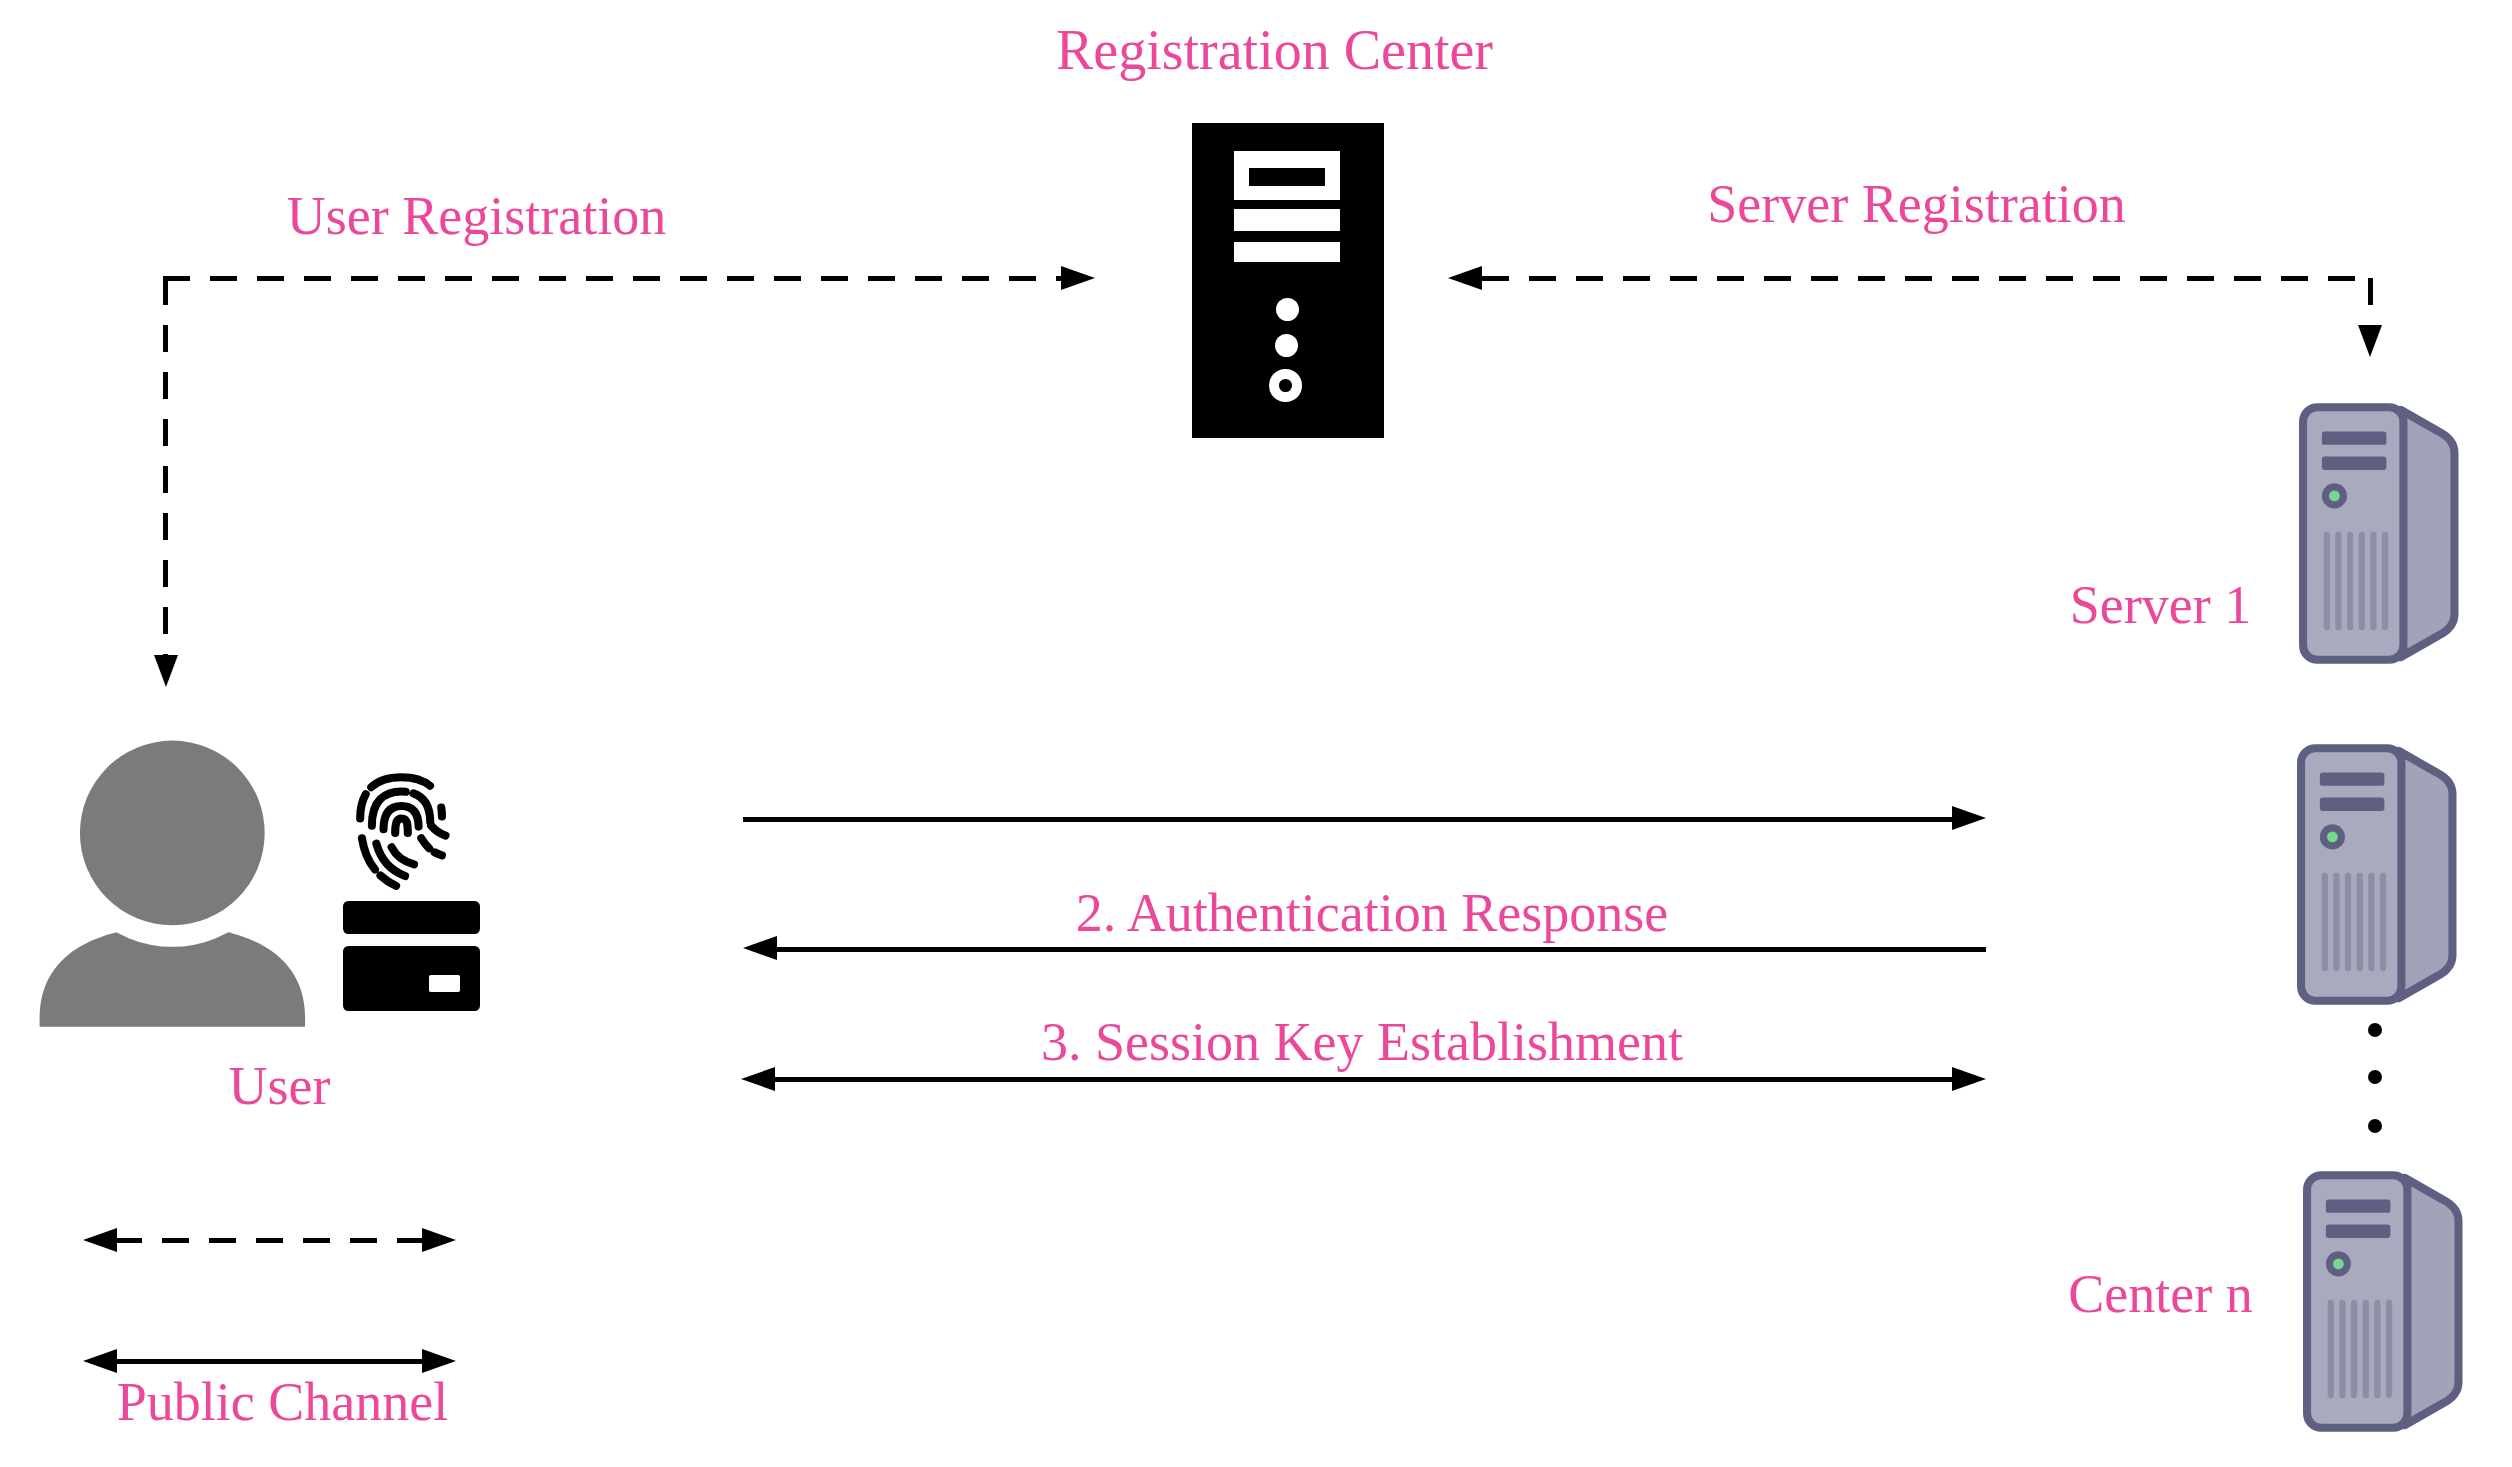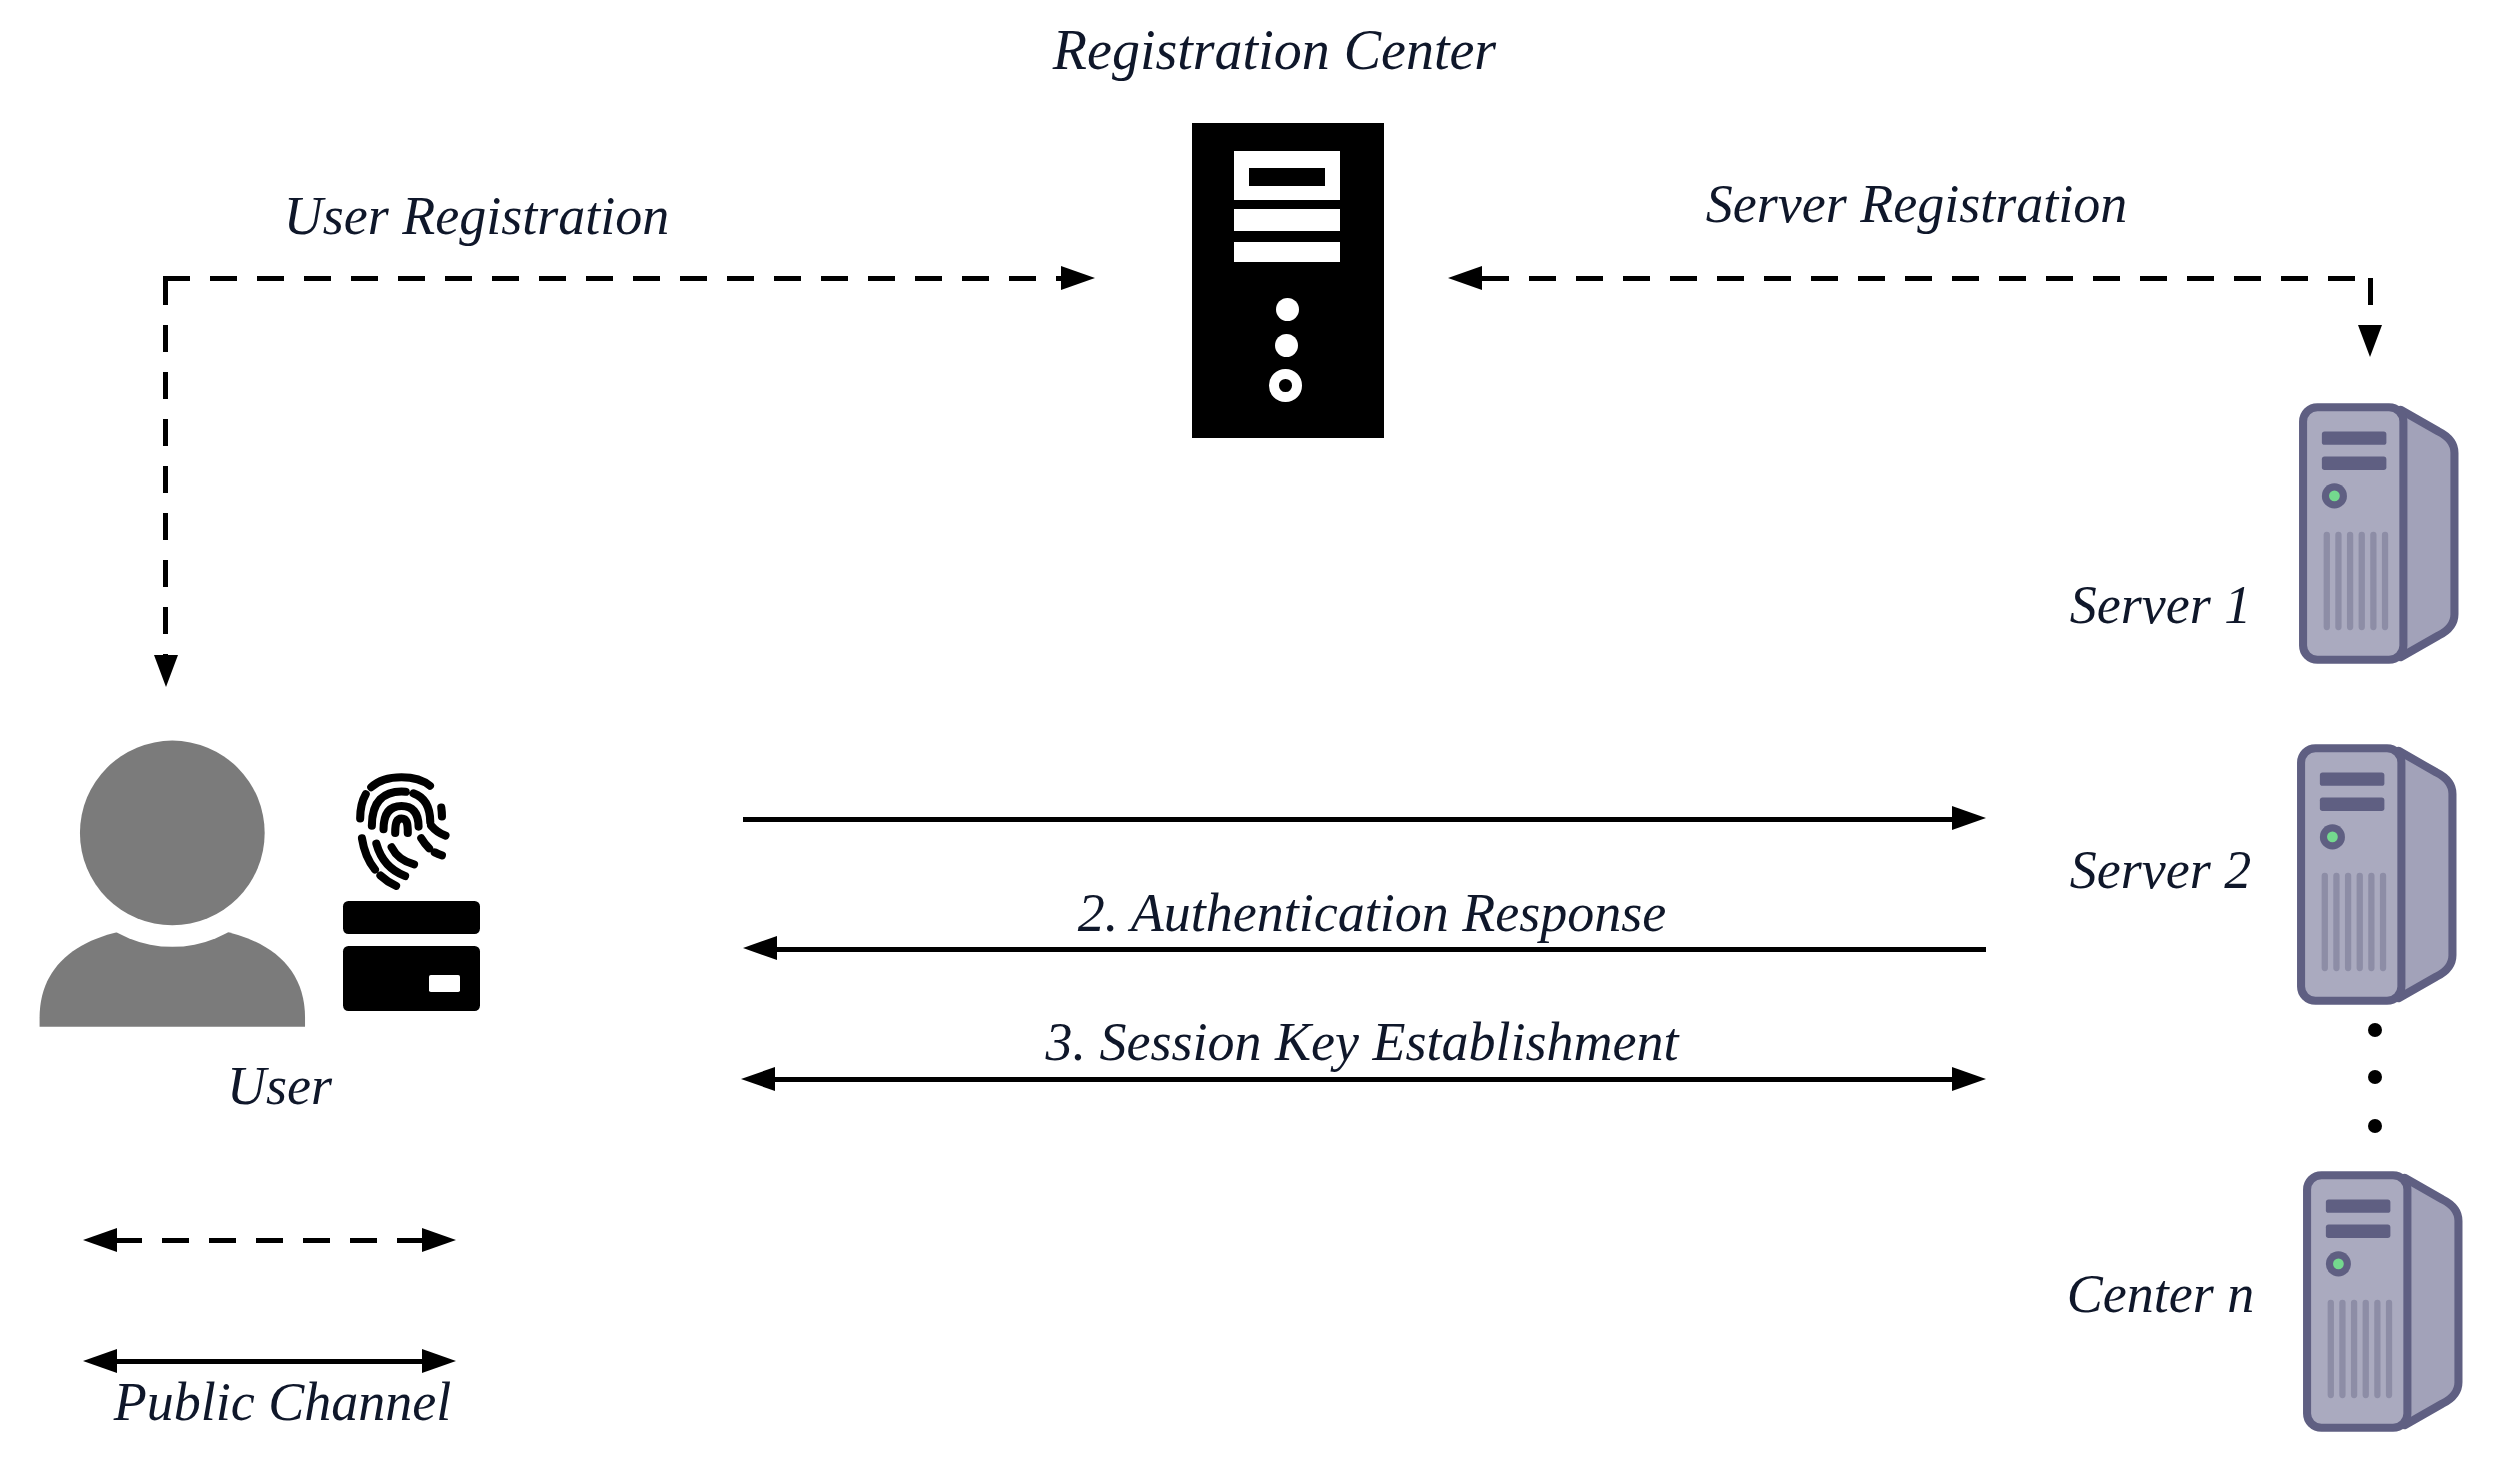--- a/index.html
+++ b/index.html
@@ -10,22 +10,21 @@
     font-family:"Liberation Serif","DejaVu Serif",serif;
     color:#000;
     overflow:hidden;
   }
   .lbl{
     position:absolute;
     font-size:54px;
     line-height:1;
     text-align:center;
     white-space:nowrap;
-    color:#0f172a;
-    font-style:italic;
+    color:#ec4899;
   }
   .title{font-size:56px;}
   
   .dash-h{position:absolute;height:5.4px;
     background:repeating-linear-gradient(90deg,#000 0 27px,transparent 27px 47px);}
   .dash-v{position:absolute;width:5.4px;
     background:repeating-linear-gradient(180deg,#000 0 27px,transparent 27px 47px);}
   .line-h{position:absolute;height:4.5px;background:#000;}
   .line-h6{position:absolute;height:5.4px;background:#000;}
   .tri{position:absolute;width:0;height:0;}
@@ -147,21 +146,20 @@
     <circle cx="44" cy="108" r="6" fill="#74d98e"></circle>
     <g fill="#8d8da6">
       <rect x="32" y="148" width="7" height="110" rx="3.5"></rect>
         <rect x="45" y="148" width="7" height="110" rx="3.5"></rect>
       <rect x="58" y="148" width="7" height="110" rx="3.5"></rect>
         <rect x="71" y="148" width="7" height="110" rx="3.5"></rect>
       <rect x="84" y="148" width="7" height="110" rx="3.5"></rect>
         <rect x="97" y="148" width="7" height="110" rx="3.5"></rect>
     </g>
   </svg>
-  <div class="lbl" style="left:1981px;top:843px;width:359px;">Server 2</div>
 
   <div class="dot-ellipsis" style="left:2368px;top:1023px;"></div>
   <div class="dot-ellipsis" style="left:2368px;top:1070px;"></div>
   <div class="dot-ellipsis" style="left:2368px;top:1119px;"></div>
 
   <svg class="svg-abs" style="left:2299px;top:1167px;" width="172" height="269" viewBox="0 0 192 300">
     <path d="M118 12 L160 36 Q178 45 178 60 L178 240 Q178 255 160 264 L118 288 Z" fill="#a2a2b9" stroke="#5f5f82" stroke-width="9" stroke-linejoin="round"></path>
     <rect x="9" y="9" width="112" height="282" rx="16" fill="#aaaabf" stroke="#5f5f82" stroke-width="9"></rect>
     <rect x="30" y="36" width="72" height="15" rx="3" fill="#5f5f82"></rect>
     <rect x="30" y="64" width="72" height="15" rx="3" fill="#5f5f82"></rect>

